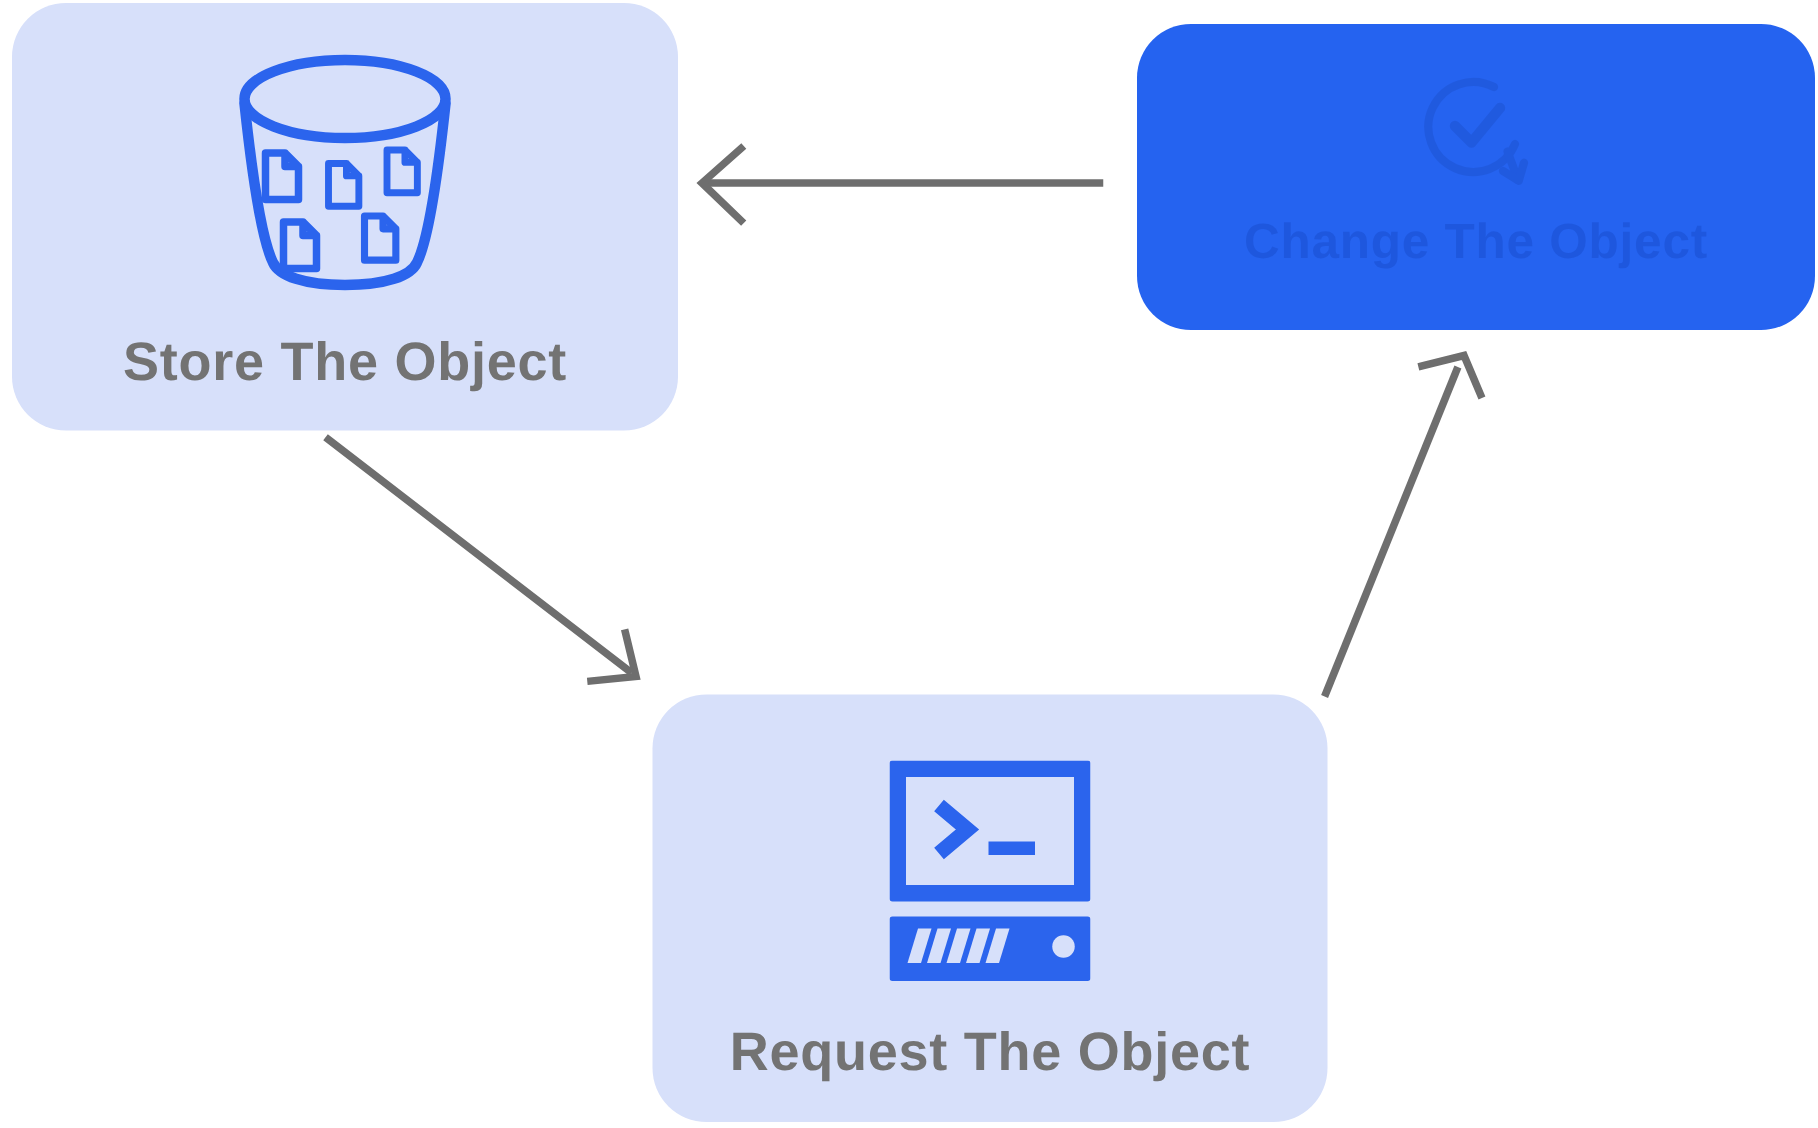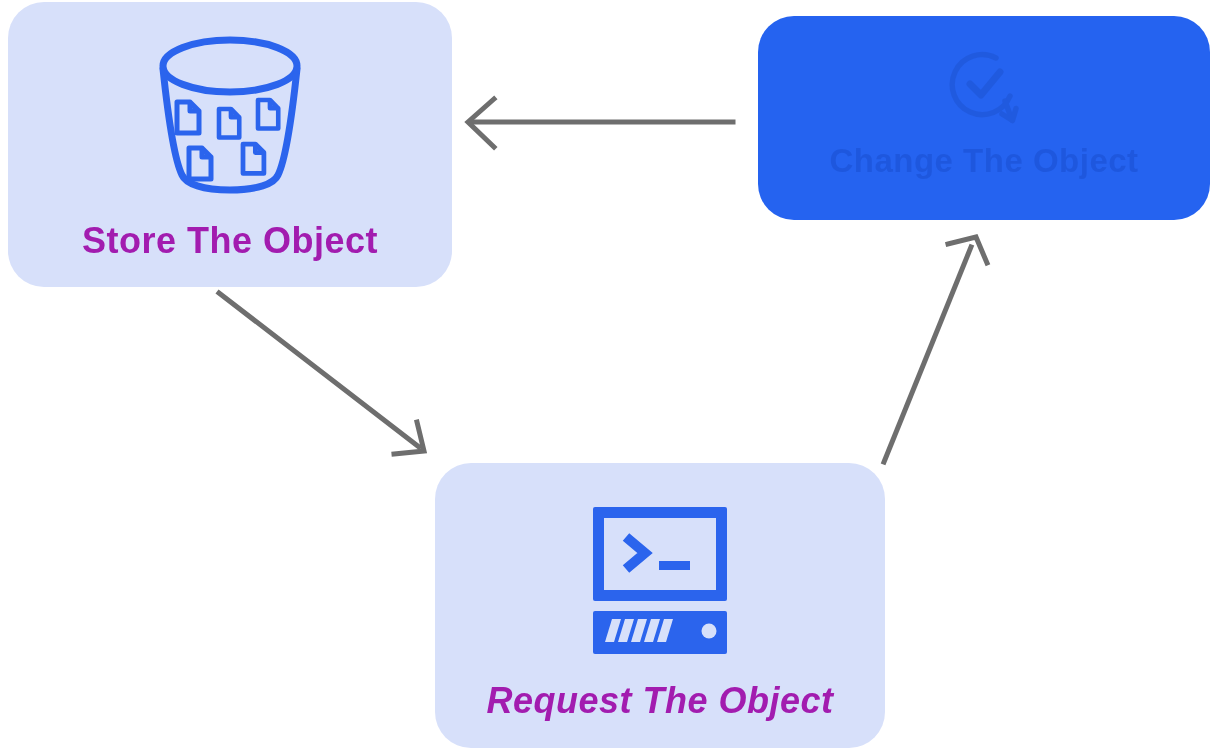--- a/index.html
+++ b/index.html
@@ -8,23 +8,23 @@
     font-family:"Liberation Sans", sans-serif;
   }
   .node{
     position:absolute;border-radius:36px;display:flex;flex-direction:column;align-items:center;
     box-sizing:border-box;
   }
   .node-light{background:#D7E0FA;}
   .node-solid{background:#2563F0;}
   .node-store{left:8px;top:2px;width:444px;height:285px;padding-top:34px;}
   .node-change{left:758px;top:16px;width:452px;height:204px;padding-top:34px;}
-  .node-request{left:435px;top:463px;width:450px;height:285px;padding-top:44px;font-style:italic;}
+  .node-request{left:435px;top:463px;width:450px;height:285px;padding-top:44px;}
   .node-label{
-    font-weight:700;font-size:36px;line-height:1.05;color:#a21caf;letter-spacing:0.5px;
+    font-weight:700;font-size:36px;line-height:1.05;color:#737373;letter-spacing:0.5px;
     margin-top:26px;white-space:nowrap;
   }
   .node-change .node-label{
     font-size:33px;color:#1D55DA;opacity:0.8;margin-top:18px;
   }
   .node-request .node-label{margin-top:28px;}
   .icon-wrap{line-height:0;}
   .arrows{position:absolute;left:0;top:0;pointer-events:none;}
 </style>
 </head>

